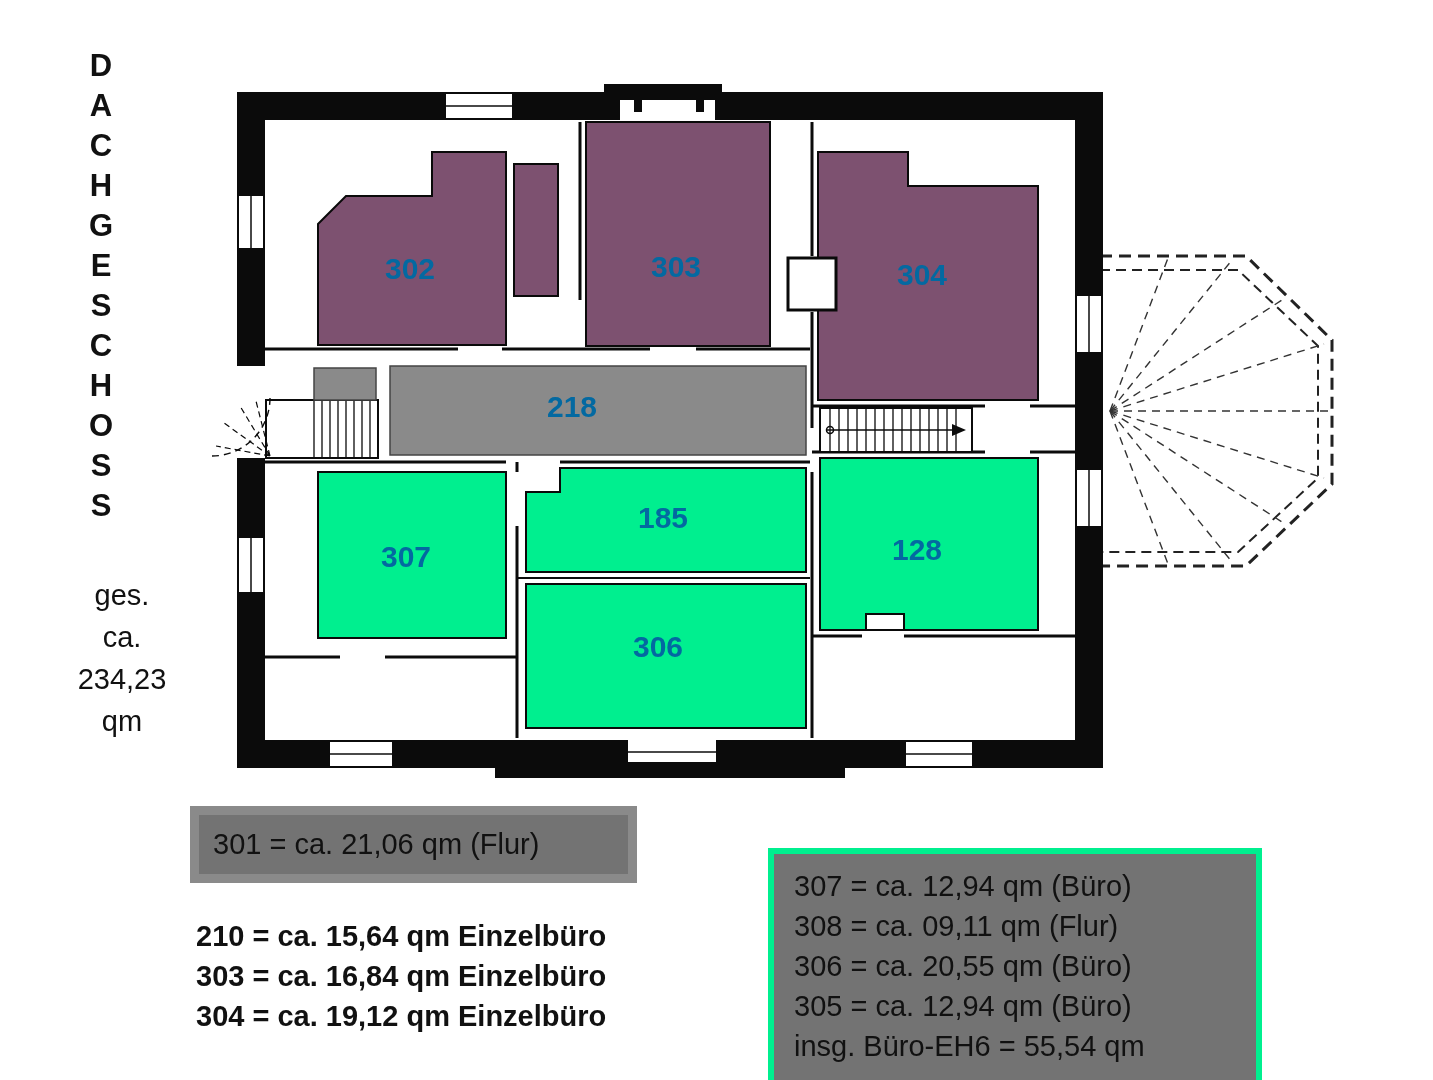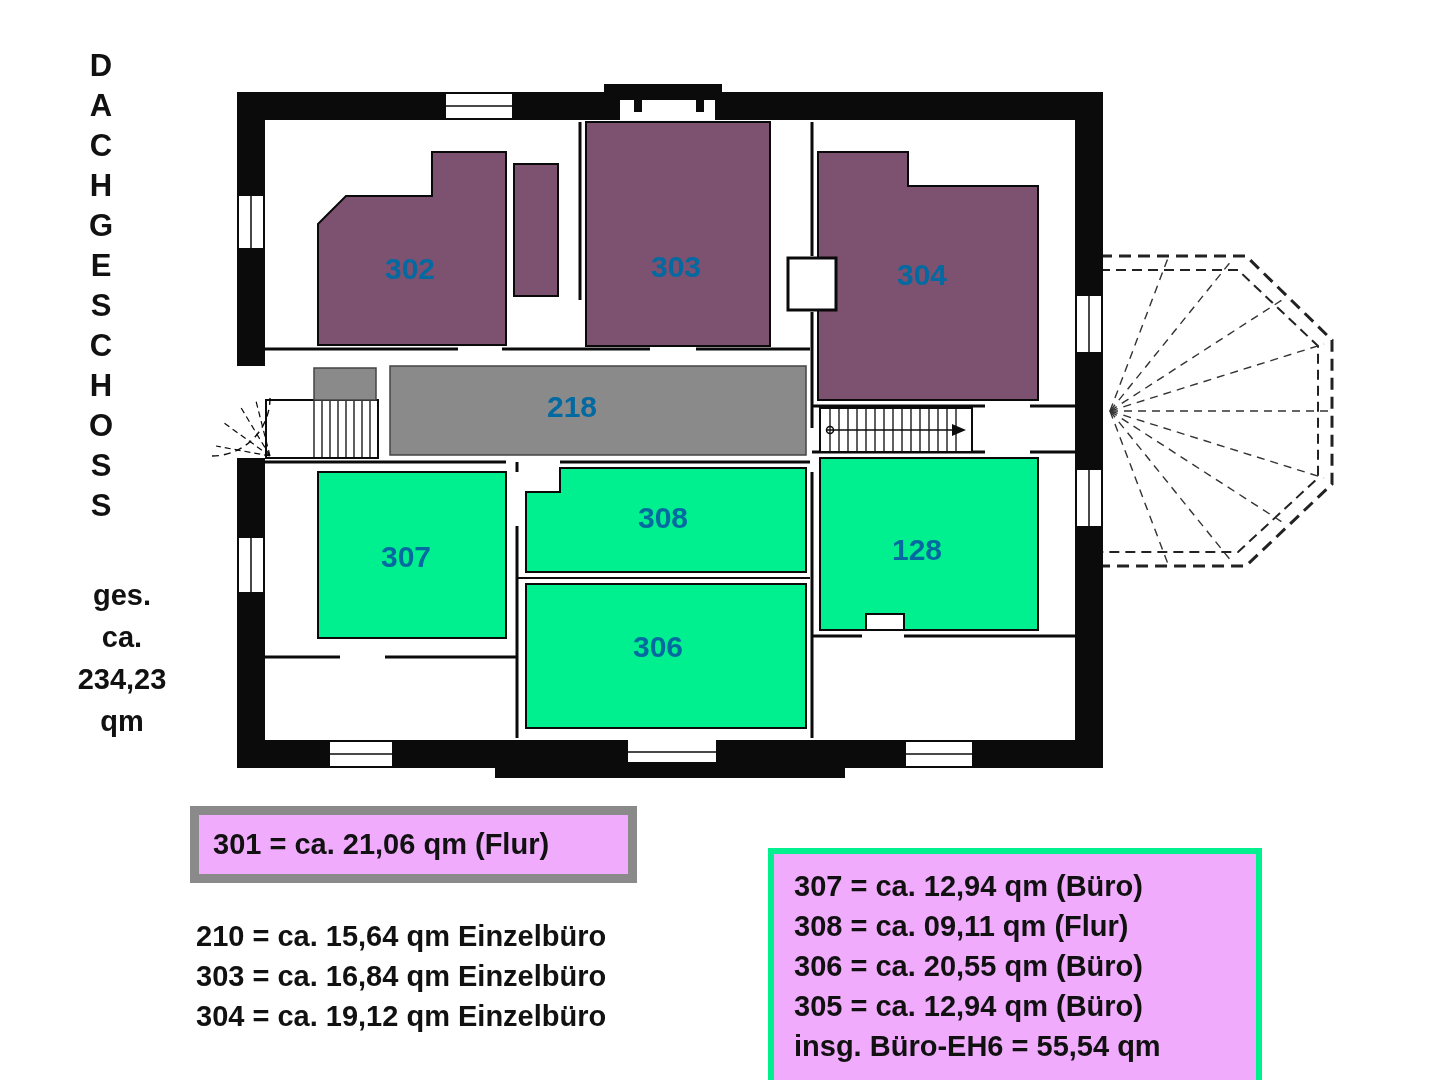--- a/index.html
+++ b/index.html
@@ -7,28 +7,28 @@
     position:relative;width:1433px;height:1080px;background:#ffffff;
     font-family:"Liberation Sans",sans-serif;color:#111;overflow:hidden;
   }
   .vtitle{
     position:absolute;left:78px;top:46px;width:46px;text-align:center;
     font-size:31px;font-weight:bold;line-height:40px;letter-spacing:0;
   }
   .vtitle span{display:block;}
   .total-area{
     position:absolute;left:50px;top:574px;width:144px;text-align:center;
-    font-size:29px;font-weight:bold;line-height:42px;
+    font-size:29px;font-weight:normal;line-height:42px;
   }
   svg{position:absolute;left:0;top:0;}
   .room-label{
     position:absolute;width:110px;margin-left:-55px;text-align:center;
     font-size:30px;font-weight:bold;color:#0369a1;
   }
-  .legend-box{position:absolute;background:#f0abfc;box-sizing:border-box;font-weight:bold;}
+  .legend-box{position:absolute;background:#737373;box-sizing:border-box;font-weight:normal;}
   .legend-gray{
     left:190px;top:806px;width:447px;height:77px;border:9px solid #8a8a8a;
     display:flex;align-items:center;padding-left:14px;font-size:29px;
   }
   .legend-plain{
     position:absolute;left:196px;top:916px;font-size:29px;font-weight:bold;line-height:40px;
   }
   .legend-green{
     left:768px;top:848px;width:494px;height:240px;border:6px solid #00ef8f;
     padding:12px 0 0 20px;font-size:29px;line-height:40px;
@@ -149,21 +149,21 @@
       <rect x="866" y="614" width="38" height="16" fill="#ffffff" stroke-width="2"></rect>
       <rect x="788" y="258" width="48" height="52" fill="#ffffff" stroke-width="3"></rect>
     </g>
   </svg>
 
   <div class="room-label" style="left:410px;top:252px">302</div>
   <div class="room-label" style="left:676px;top:250px">303</div>
   <div class="room-label" style="left:922px;top:258px">304</div>
   <div class="room-label" style="left:572px;top:390px">218</div>
   <div class="room-label" style="left:406px;top:540px">307</div>
-  <div class="room-label" style="left:663px;top:501px">308</div>
+  <div class="room-label" style="left:663px;top:501px">185</div>
   <div class="room-label" style="left:658px;top:630px">306</div>
   <div class="room-label" style="left:917px;top:533px">128</div>
 
   <div class="legend-box legend-gray" style="border-color: rgb(138, 138, 138);">
     <div>301 = ca. 21,06 qm (Flur)</div>
   </div>
 
   <div class="legend-plain">
     <div>210 = ca. 15,64 qm Einzelbüro</div>
     <div>303 = ca. 16,84 qm Einzelbüro</div>

